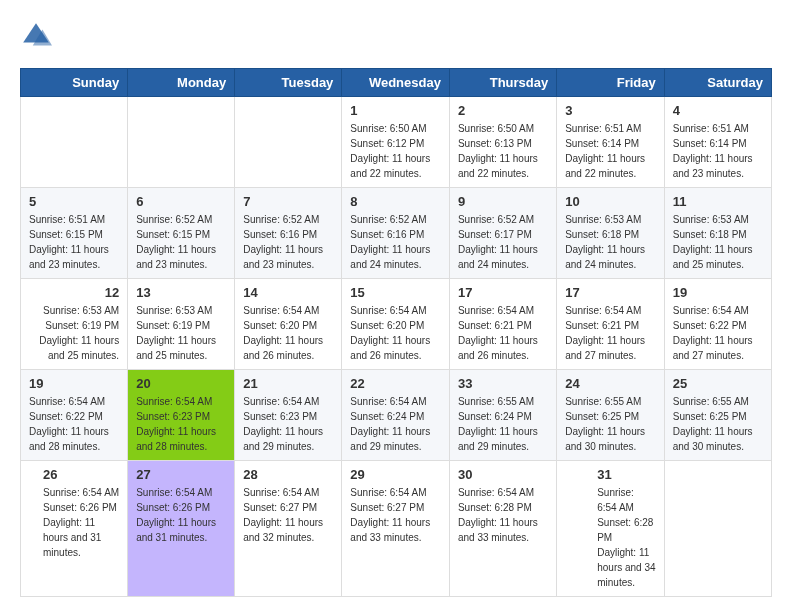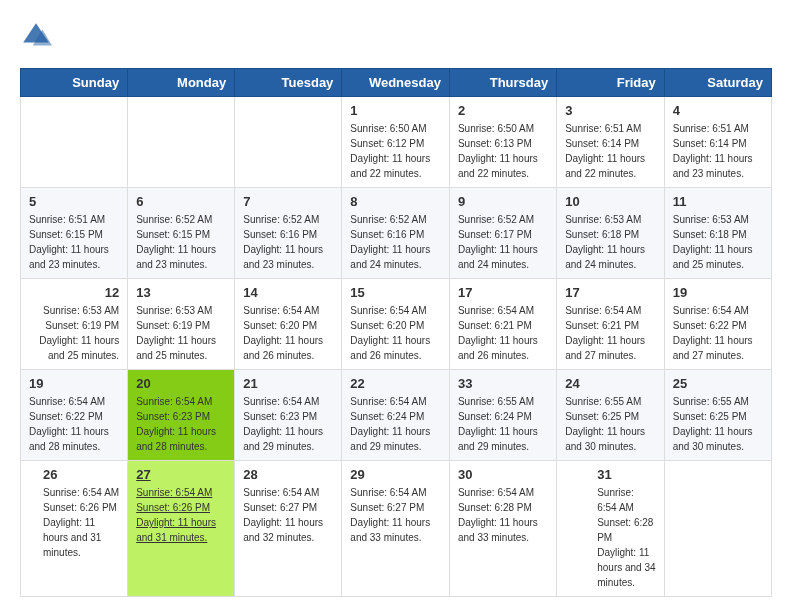--- a/index.html
+++ b/index.html
@@ -292,21 +292,21 @@
 Daylight: 11 hours and 30 minutes.</div>
         </td>
       </tr>
       <tr>
         <td style="background: rgb(255, 255, 255); padding-left: 22px;">
           <span class="day-number">26</span>
           <div class="day-info" style="white-space: pre-line;">Sunrise: 6:54 AM
 Sunset: 6:26 PM
 Daylight: 11 hours and 31 minutes.</div>
         </td>
-        <td style="background: #bef264; text-decoration: underline;">
+        <td style="background: #c4b5fd;">
           <span class="day-number">27</span>
           <div class="day-info" style="white-space: pre-line;">Sunrise: 6:54 AM
 Sunset: 6:26 PM
 Daylight: 11 hours and 31 minutes.</div>
         </td>
         <td style="background: rgb(255, 255, 255);">
           <span class="day-number">28</span>
           <div class="day-info" style="white-space: pre-line;">Sunrise: 6:54 AM
 Sunset: 6:27 PM
 Daylight: 11 hours and 32 minutes.</div>

